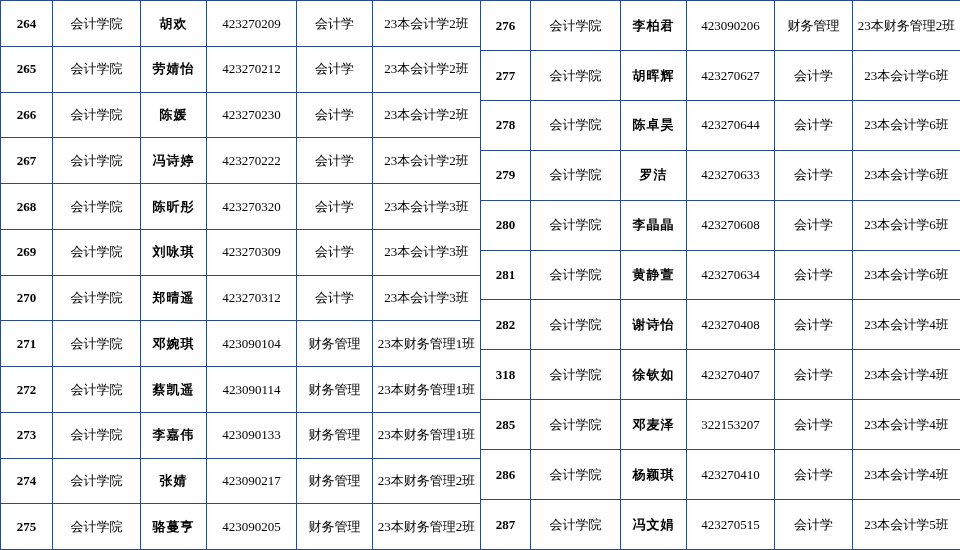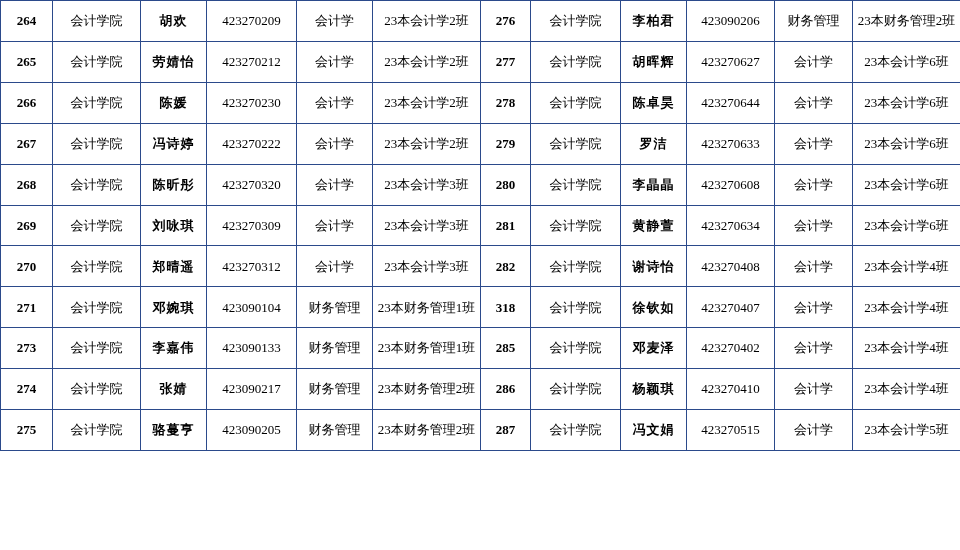--- a/index.html
+++ b/index.html
@@ -24,21 +24,21 @@
   .half {
     width: 480px;
     height: 550px;
     box-sizing: border-box;
     position: relative;
   }
   table.roster {
     border-collapse: collapse;
     table-layout: fixed;
     width: 480px;
-    height: 451px;
+    height: 550px;
   }
   table.roster td {
     border: 1px solid #2b4a8b;
     text-align: center;
     vertical-align: middle;
     font-size: 13px;
     line-height: 1.2;
     padding: 0 1px;
     white-space: nowrap;
     overflow: hidden;
@@ -149,20 +149,28 @@
         </tr>
         <tr>
           <td class="num">271</td>
           <td class="college">会计学院</td>
           <td class="name">邓婉琪</td>
           <td class="code">423090104</td>
           <td class="major">财务管理</td>
           <td class="cls">23本财务管理1班</td>
         </tr>
         <tr>
+          <td class="num">272</td>
+          <td class="college">会计学院</td>
+          <td class="name">蔡凯遥</td>
+          <td class="code">423090114</td>
+          <td class="major">财务管理</td>
+          <td class="cls">23本财务管理1班</td>
+        </tr>
+        <tr>
           <td class="num">273</td>
           <td class="college">会计学院</td>
           <td class="name">李嘉伟</td>
           <td class="code">423090133</td>
           <td class="major">财务管理</td>
           <td class="cls">23本财务管理1班</td>
         </tr>
         <tr>
           <td class="num">274</td>
           <td class="college">会计学院</td>
@@ -255,21 +263,21 @@
           <td class="college">会计学院</td>
           <td class="name">徐钦如</td>
           <td class="code">423270407</td>
           <td class="major">会计学</td>
           <td class="cls">23本会计学4班</td>
         </tr>
         <tr>
           <td class="num">285</td>
           <td class="college">会计学院</td>
           <td class="name">邓麦泽</td>
-          <td class="code">423270402</td>
+          <td class="code">322153207</td>
           <td class="major">会计学</td>
           <td class="cls">23本会计学4班</td>
         </tr>
         <tr>
           <td class="num">286</td>
           <td class="college">会计学院</td>
           <td class="name">杨颖琪</td>
           <td class="code">423270410</td>
           <td class="major">会计学</td>
           <td class="cls">23本会计学4班</td>

